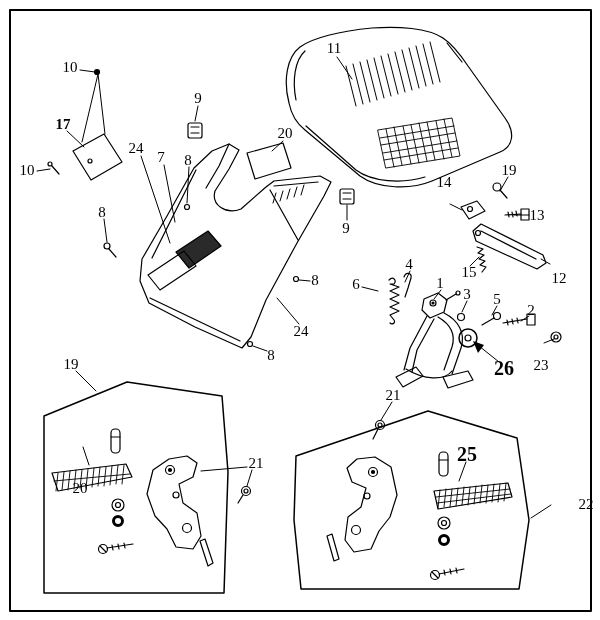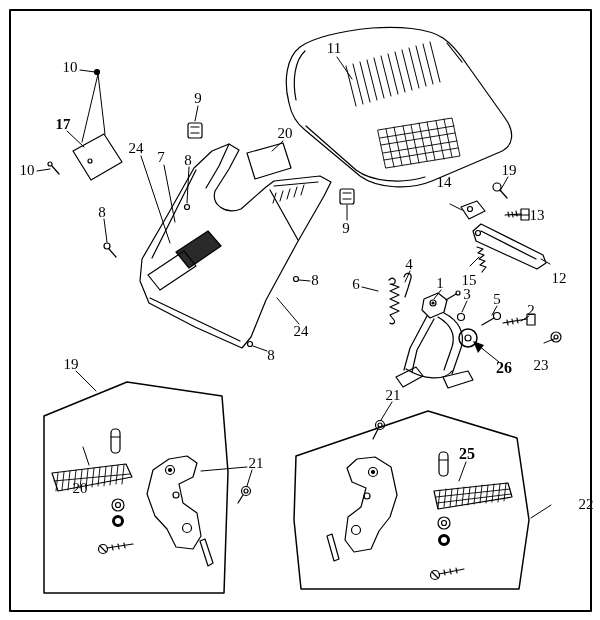--- a/index.html
+++ b/index.html
@@ -31,21 +31,21 @@
   .part-label {
     position: absolute;
     transform: translate(-50%, -50%);
     font-size: 15px;
     line-height: 1;
     color: #000;
     white-space: nowrap;
   }
   .part-label.bold {
     font-weight: bold;
-    font-size: 16px;
+    font-size: 20px;
   }
 </style>
 </head>
 <body>
 
 <div id="stage">
 
   <svg id="diagram-svg" width="600" height="620" viewBox="0 0 600 620" fill="none" stroke="#000" stroke-width="1.2" stroke-linecap="round" stroke-linejoin="round">
 
     <rect x="10" y="10" width="581" height="601" stroke-width="2"></rect>
@@ -360,21 +360,21 @@
       <div class="part-label" style="left: 136px; top: 148px;">24</div>
       <div class="part-label" style="left: 198px; top: 98px;">9</div>
       <div class="part-label" style="left: 161px; top: 157px;">7</div>
       <div class="part-label" style="left: 188px; top: 160px;">8</div>
       <div class="part-label" style="left: 285px; top: 133px;">20</div>
       <div class="part-label" style="left: 334px; top: 48px;">11</div>
       <div class="part-label" style="left: 346px; top: 228px;">9</div>
       <div class="part-label" style="left: 509px; top: 170px;">19</div>
       <div class="part-label" style="left: 444px; top: 182px;">14</div>
       <div class="part-label" style="left: 537px; top: 215px;">13</div>
-      <div class="part-label" style="left: 469px; top: 280px;">15</div>
+      <div class="part-label" style="left: 469px; top: 272px;">15</div>
       <div class="part-label" style="left: 559px; top: 278px;">12</div>
       <div class="part-label" style="left: 102px; top: 212px;">8</div>
       <div class="part-label" style="left: 356px; top: 284px;">6</div>
       <div class="part-label" style="left: 409px; top: 264px;">4</div>
       <div class="part-label" style="left: 440px; top: 283px;">1</div>
       <div class="part-label" style="left: 467px; top: 294px;">3</div>
       <div class="part-label" style="left: 497px; top: 299px;">5</div>
       <div class="part-label" style="left: 531px; top: 310px;">2</div>
       <div class="part-label" style="left: 541px; top: 349px; margin-top: 16px;">23</div>
       <div class="part-label bold" style="left: 504px; top: 368px;">26</div>

